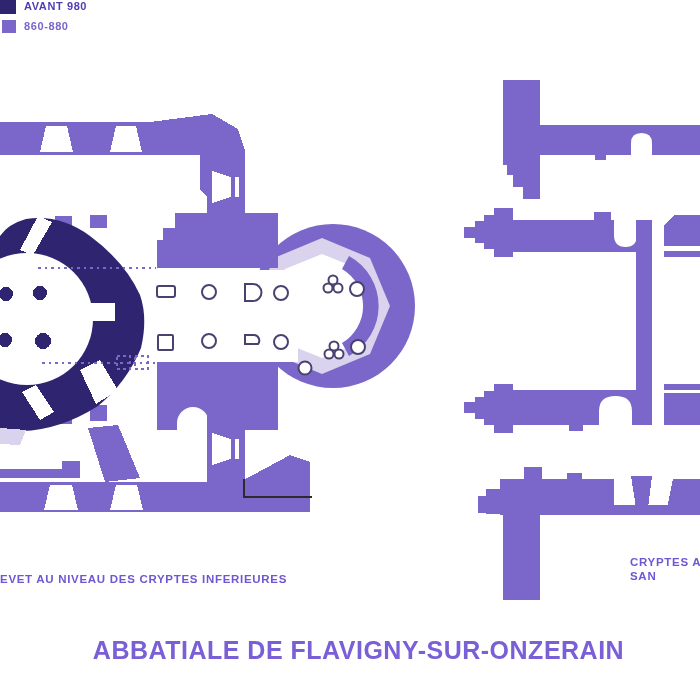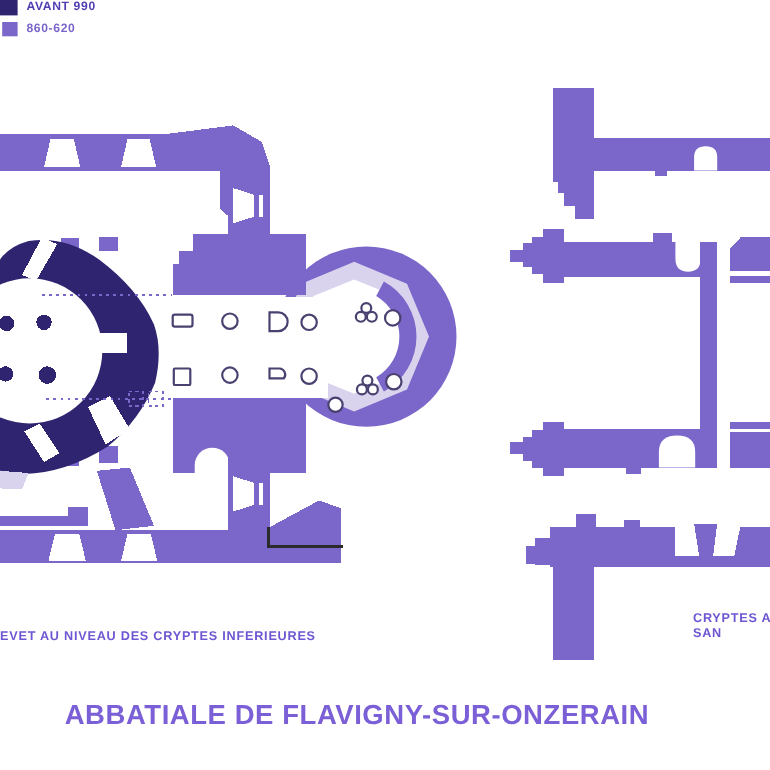--- a/index.html
+++ b/index.html
@@ -21,23 +21,23 @@
   .col{fill:#ffffff;stroke:var(--c-outline);stroke-width:2;}
   .dotline{stroke:var(--c-purple);stroke-width:2;stroke-dasharray:2.5,4;fill:none;}
   .dashbox{stroke:var(--c-purple);stroke-width:1.5;stroke-dasharray:3,3;fill:none;}
   .mark{stroke:var(--c-mark);stroke-width:2.5;fill:none;}
 </style>
 </head>
 <body>
 
 <div class="abs" style="left:0;top:40;">
   <div class="abs swatch" style="left: 0px; top: 0px; background-color: rgb(46, 36, 112);"></div>
-  <div class="abs legend-label" style="left: 24px; top: 0px; color: rgb(78, 62, 178);">AVANT 990</div>
+  <div class="abs legend-label" style="left: 24px; top: 0px; color: rgb(78, 62, 178);">AVANT 980</div>
   <div class="abs swatch" style="left: 2px; top: 20px; height: 13px; width: 14px; background-color: rgb(123, 102, 201);"></div>
-  <div class="abs legend-label" style="left: 24px; top: 20px; color: rgb(123, 100, 204);">860-620</div>
+  <div class="abs legend-label" style="left: 24px; top: 20px; color: rgb(123, 100, 204);">860-880</div>
 </div>
 
 <svg width="700" height="700" viewBox="0 0 700 700">
 
   <g shape-rendering="crispEdges">
 
     <circle cx="333" cy="306" r="82" class="f-purple" shape-rendering="geometricPrecision"></circle>
     <polygon class="f-lav" shape-rendering="geometricPrecision" points="390,306 370,354 322,374 274,354 254,306 274,258 322,238 370,258"></polygon>
     <polygon class="f-white" shape-rendering="geometricPrecision" points="374,306 359,343 322,358 285,343 270,306 285,269 322,254 359,269"></polygon>
     <rect x="246" y="270" width="52" height="92" class="f-white"></rect>
@@ -151,13 +151,13 @@
   </g>
 </svg>
 
 <div class="abs caption" style="left:-18px;top:573px;">CHEVET AU NIVEAU DES CRYPTES INFERIEURES</div>
 
 <div class="abs" style="left:630px;top:556px;">
   <div class="caption">CRYPTES A</div>
   <div class="caption" style="margin-top:2px;">SAN</div>
 </div>
 
-<div class="abs title" style="left:12px;top:636px;width:625px;">ABBATIALE DE FLAVIGNY-SUR-ONZERAIN</div>
+<div class="abs title" style="left:0;top:636px;width:625px;padding-left:46px;">ABBATIALE DE FLAVIGNY-SUR-ONZERAIN</div>
 
 </body></html>

